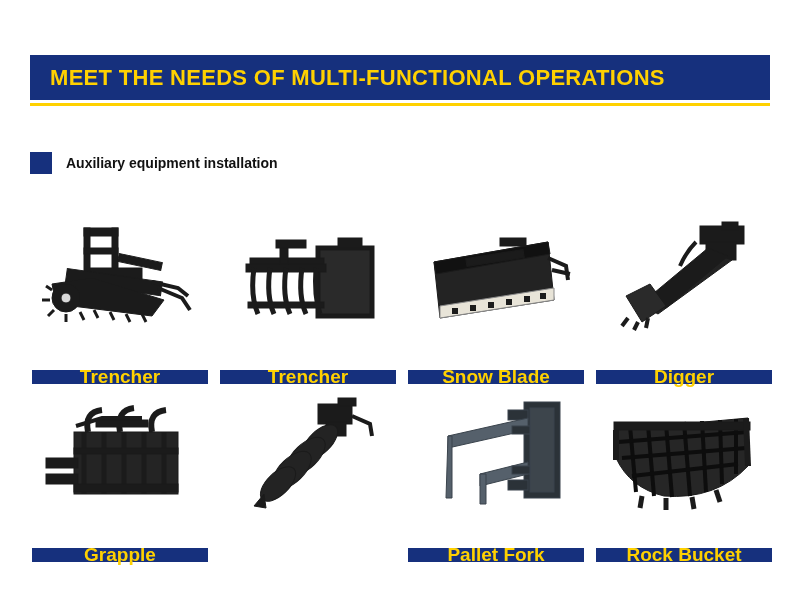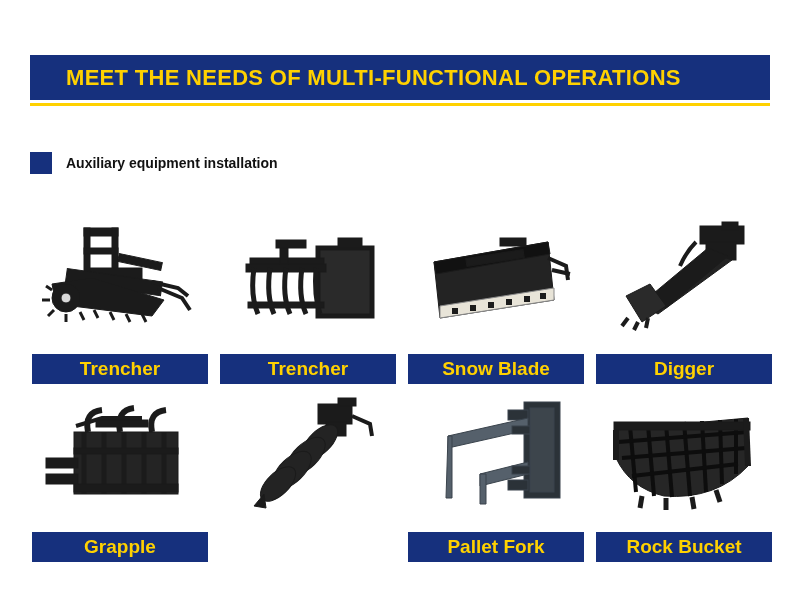--- a/index.html
+++ b/index.html
@@ -38,21 +38,21 @@
     background: #16307d;
     display: flex;
     align-items: center;
     box-sizing: border-box;
   }
   .header-title {
     color: #ffd100;
     font-size: 22px;
     font-weight: bold;
     letter-spacing: 0.3px;
-    padding-left: 36px;
+    padding-left: 20px;
     white-space: nowrap;
   }
   .header-rule {
     position: absolute;
     left: 0;
     top: 48px;
     width: 740px;
     height: 3px;
     background: #ffd100;
   }
@@ -109,21 +109,21 @@
     overflow: hidden;
   }
   .thumb svg {
     display: block;
   }
   .caption {
     position: absolute;
     left: 6px;
     bottom: 2px;
     width: 176px;
-    height: 30px;
+    height: 14px;
     background: #16307d;
     color: #ffd100;
     font-size: 19px;
     font-weight: bold;
     display: flex;
     align-items: center;
     justify-content: center;
     white-space: nowrap;
     box-sizing: border-box;
   }

